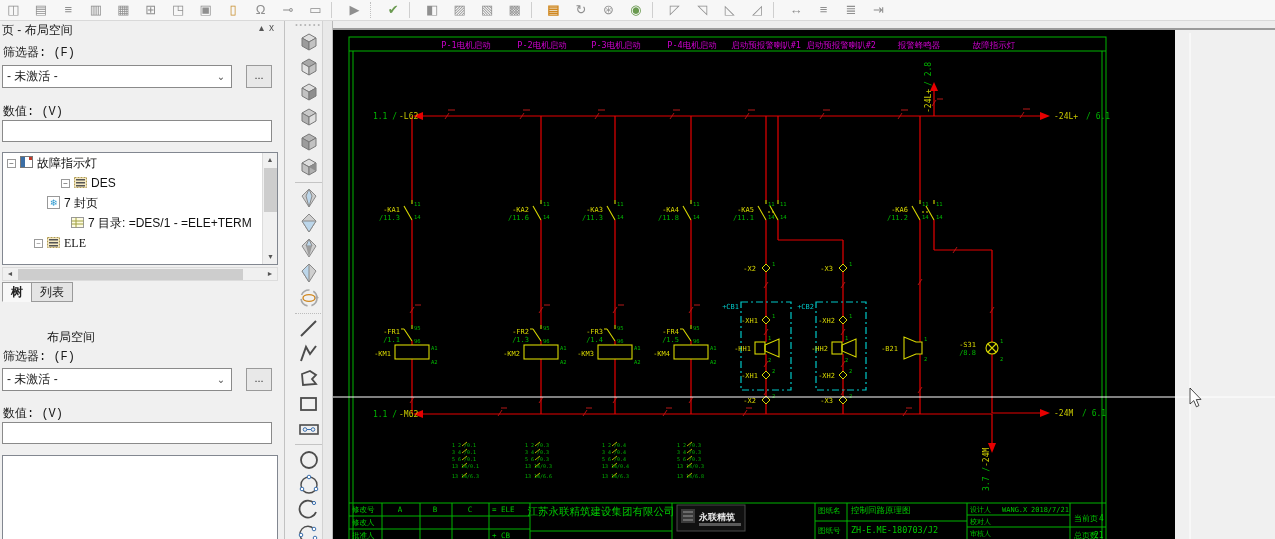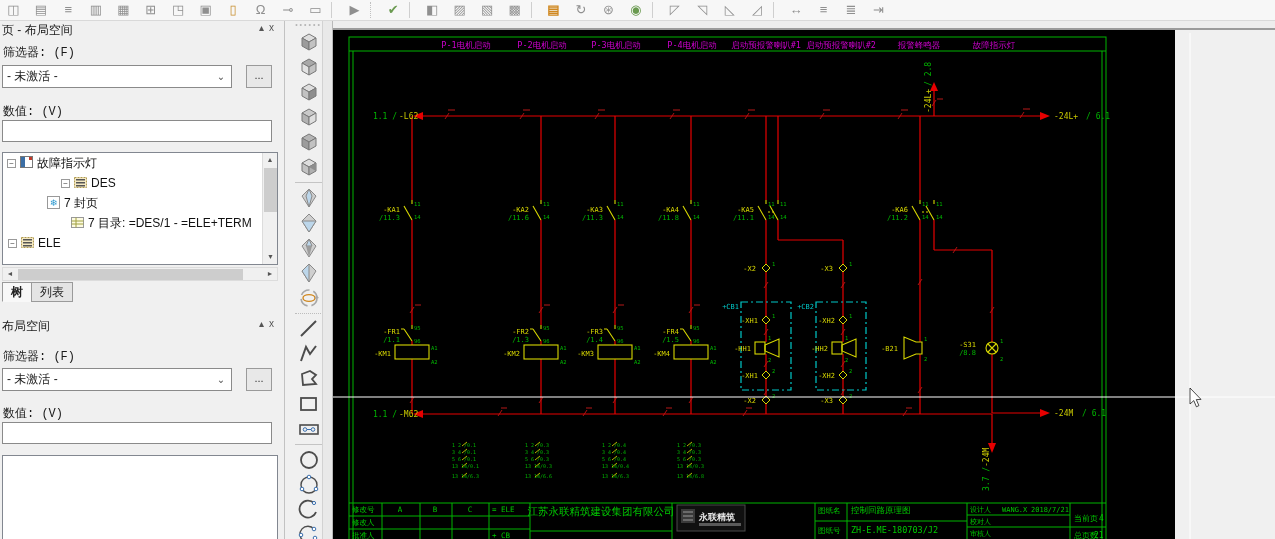--- a/index.html
+++ b/index.html
@@ -138,21 +138,21 @@
         </svg><span>7 封页</span>
     </div>
     <div class="trow" style="padding-left:68px;">
       <svg width="13" height="13">
           <rect x="0.5" y="1.5" width="12" height="10" fill="#fdfbe0" stroke="#999"></rect>
           <line x1="0.5" y1="5" x2="12.5" y2="5" stroke="#a0a040"></line>
           <line x1="0.5" y1="8" x2="12.5" y2="8" stroke="#a0a040"></line>
           <line x1="5" y1="1.5" x2="5" y2="11.5" stroke="#a0a040"></line>
         </svg><span>7 目录: =DES/1 - =ELE+TERM</span>
     </div>
-    <div class="trow" style="padding-left:5px;">
+    <div class="trow" style="padding-left:31px;font-family:Liberation Serif, serif;">
       <span class="exp">−</span><svg width="13" height="13">
           <rect x="0.5" y="1.5" width="12" height="10" fill="#f4e8c0" stroke="#b09a50" stroke-dasharray="2 1"></rect>
           <rect x="2" y="3" width="9" height="1.5" fill="#555"></rect>
           <rect x="2" y="6" width="9" height="1.5" fill="#555"></rect>
           <rect x="2" y="9" width="9" height="1.5" fill="#555"></rect>
         </svg><span>ELE</span>
     </div>
     <div id="vscroll">
       <div class="sb">▲</div>
       <div class="sthumb"></div>
@@ -161,21 +161,21 @@
   </div>
   <div id="hscroll">
     <div class="sb" style="left:0;">◄</div>
     <div class="sthumb"></div>
     <div class="sb" style="right:0;">►</div>
   </div>
   <div class="tabs">
     <span class="tab active">树</span><span class="tab">列表</span>
   </div>
 
-  <div class="ptitle" style="top:297px;">
+  <div class="ptitle" style="top:308px;margin-left:45px;">
     <span>布局空间</span>
     <span class="pbtns"><span>▴</span><span>x</span></span>
   </div>
   <div class="plabel" style="top:327px;">筛选器: (F)</div>
   <div class="combo" style="top:347px;">
     <span>- 未激活 -</span>
     <span class="arrow">⌄</span>
   </div>
   <div class="morebtn" style="top:347px;">...</div>
   <div class="plabel" style="top:384px;">数值: (V)</div>

